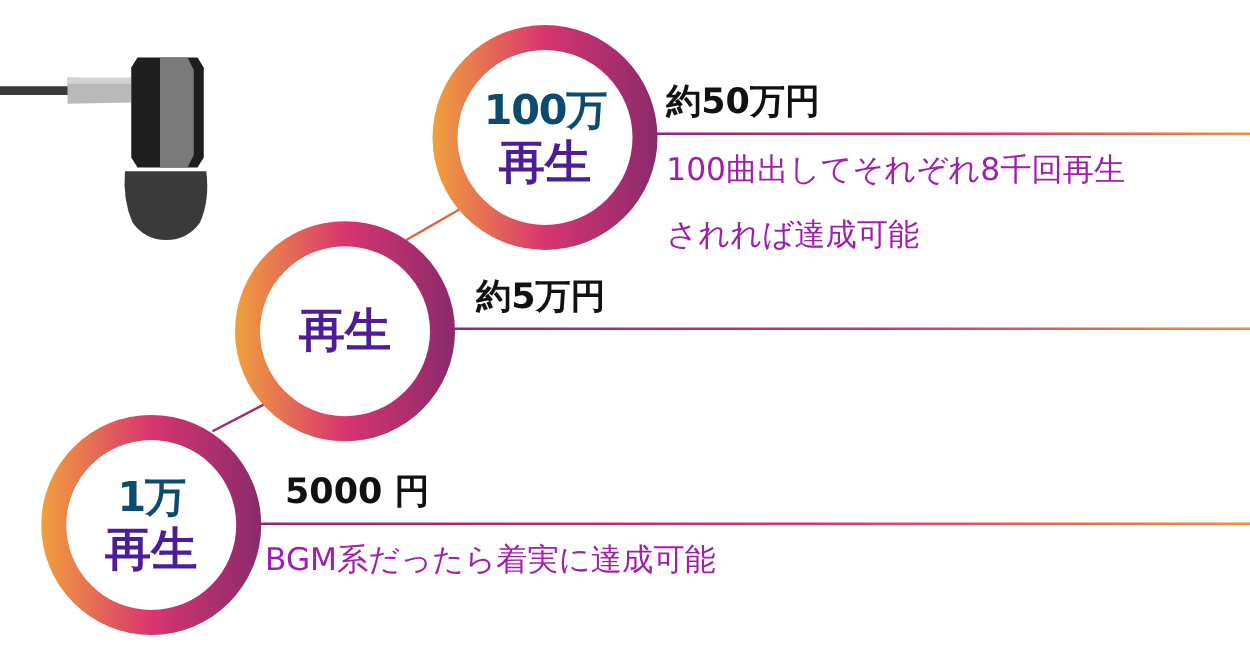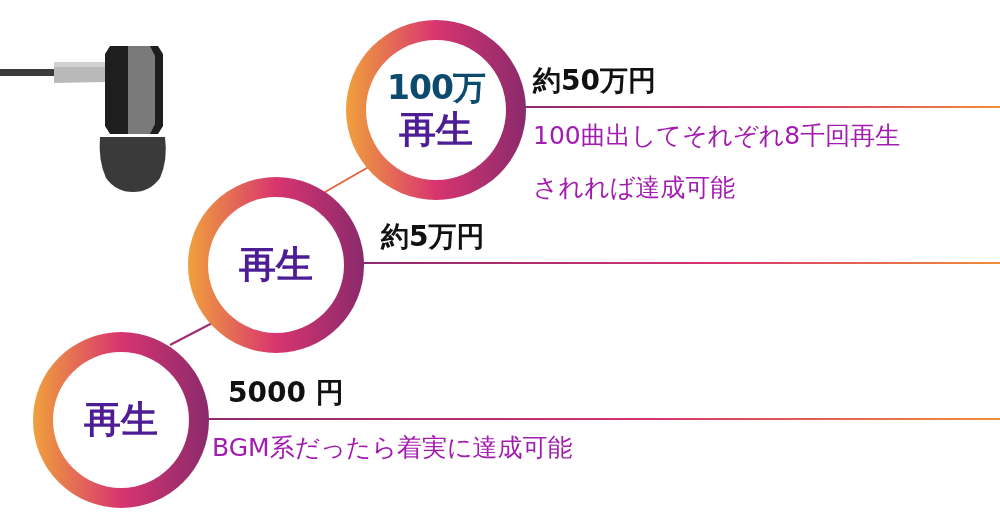--- a/index.html
+++ b/index.html
@@ -55,19 +55,20 @@
 
   <div class="ring" style="left:188px;top:177px;width:176px;height:176px;">
     <div class="inner">
       <div class="play">再生</div>
     </div>
   </div>
   <div class="amount" style="left:381px;top:219px;">約5万円</div>
 
   <div class="ring" style="left:33px;top:332px;width:176px;height:176px;">
     <div class="inner">
+      <div class="count">1万</div>
       <div class="play">再生</div>
     </div>
   </div>
   <div class="amount" style="left:228px;top:375px;">5000 円</div>
   <div class="desc" style="left:212px;top:427px;">BGM系だったら着実に達成可能</div>
 
 </div>
 
 </body></html>

